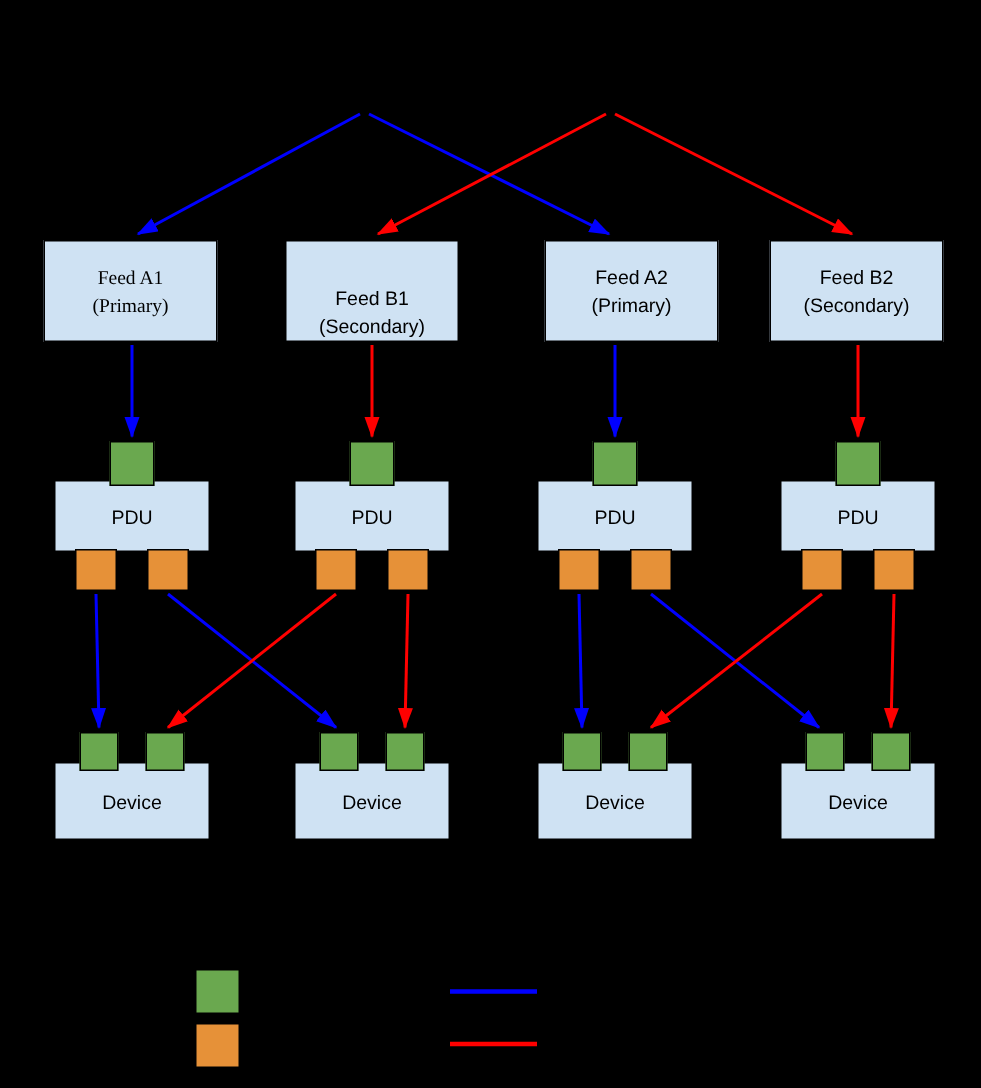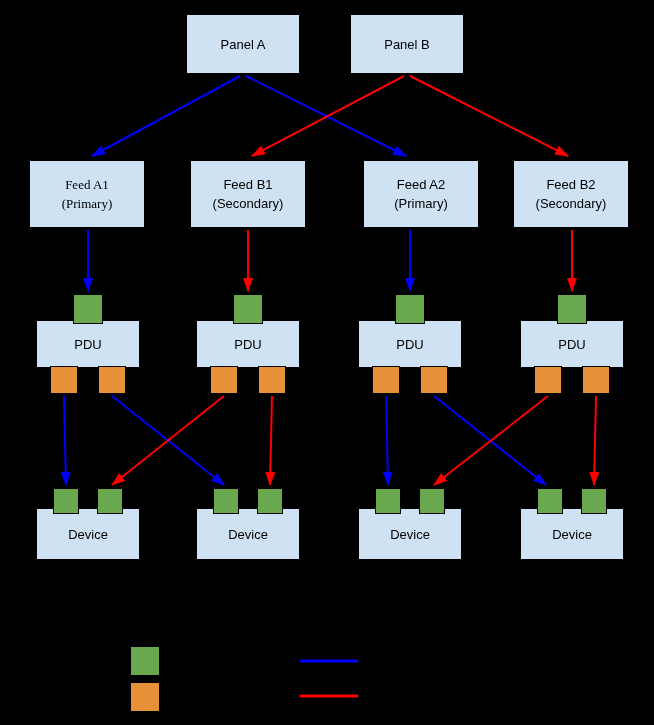--- a/index.html
+++ b/index.html
@@ -16,32 +16,26 @@
   .port.green{background:#6aa84f;}
   .port.orange{background:#e69138;}
   .swatch{position:absolute;box-sizing:border-box;border:1px solid #000;width:30px;height:30px;}
   svg.wires{position:absolute;left:0;top:0;pointer-events:none;}
 </style>
 </head>
 <body>
 
 <div class="canvas">
 
-  <div class="node" style="left:186px;top:14px;width:114px;height:60px;">
-    <span>Panel A</span>
-  </div>
-  <div class="node" style="left:350px;top:14px;width:114px;height:60px;">
-    <span>Panel B</span>
-  </div>
 
   <div class="node" style="left:29px;top:160px;width:116px;height:68px;font-family:Liberation Serif, serif;">
     <span>Feed A1</span>
     <span>(Primary)</span>
   </div>
-  <div class="node" style="left:190px;top:160px;width:116px;height:68px;">
+  <div class="node" style="left:190px;top:160px;width:116px;height:68px;justify-content:flex-end;">
     <span>Feed B1</span>
     <span>(Secondary)</span>
   </div>
   <div class="node" style="left:363px;top:160px;width:116px;height:68px;">
     <span>Feed A2</span>
     <span>(Primary)</span>
   </div>
   <div class="node" style="left:513px;top:160px;width:116px;height:68px;">
     <span>Feed B2</span>
     <span>(Secondary)</span>

